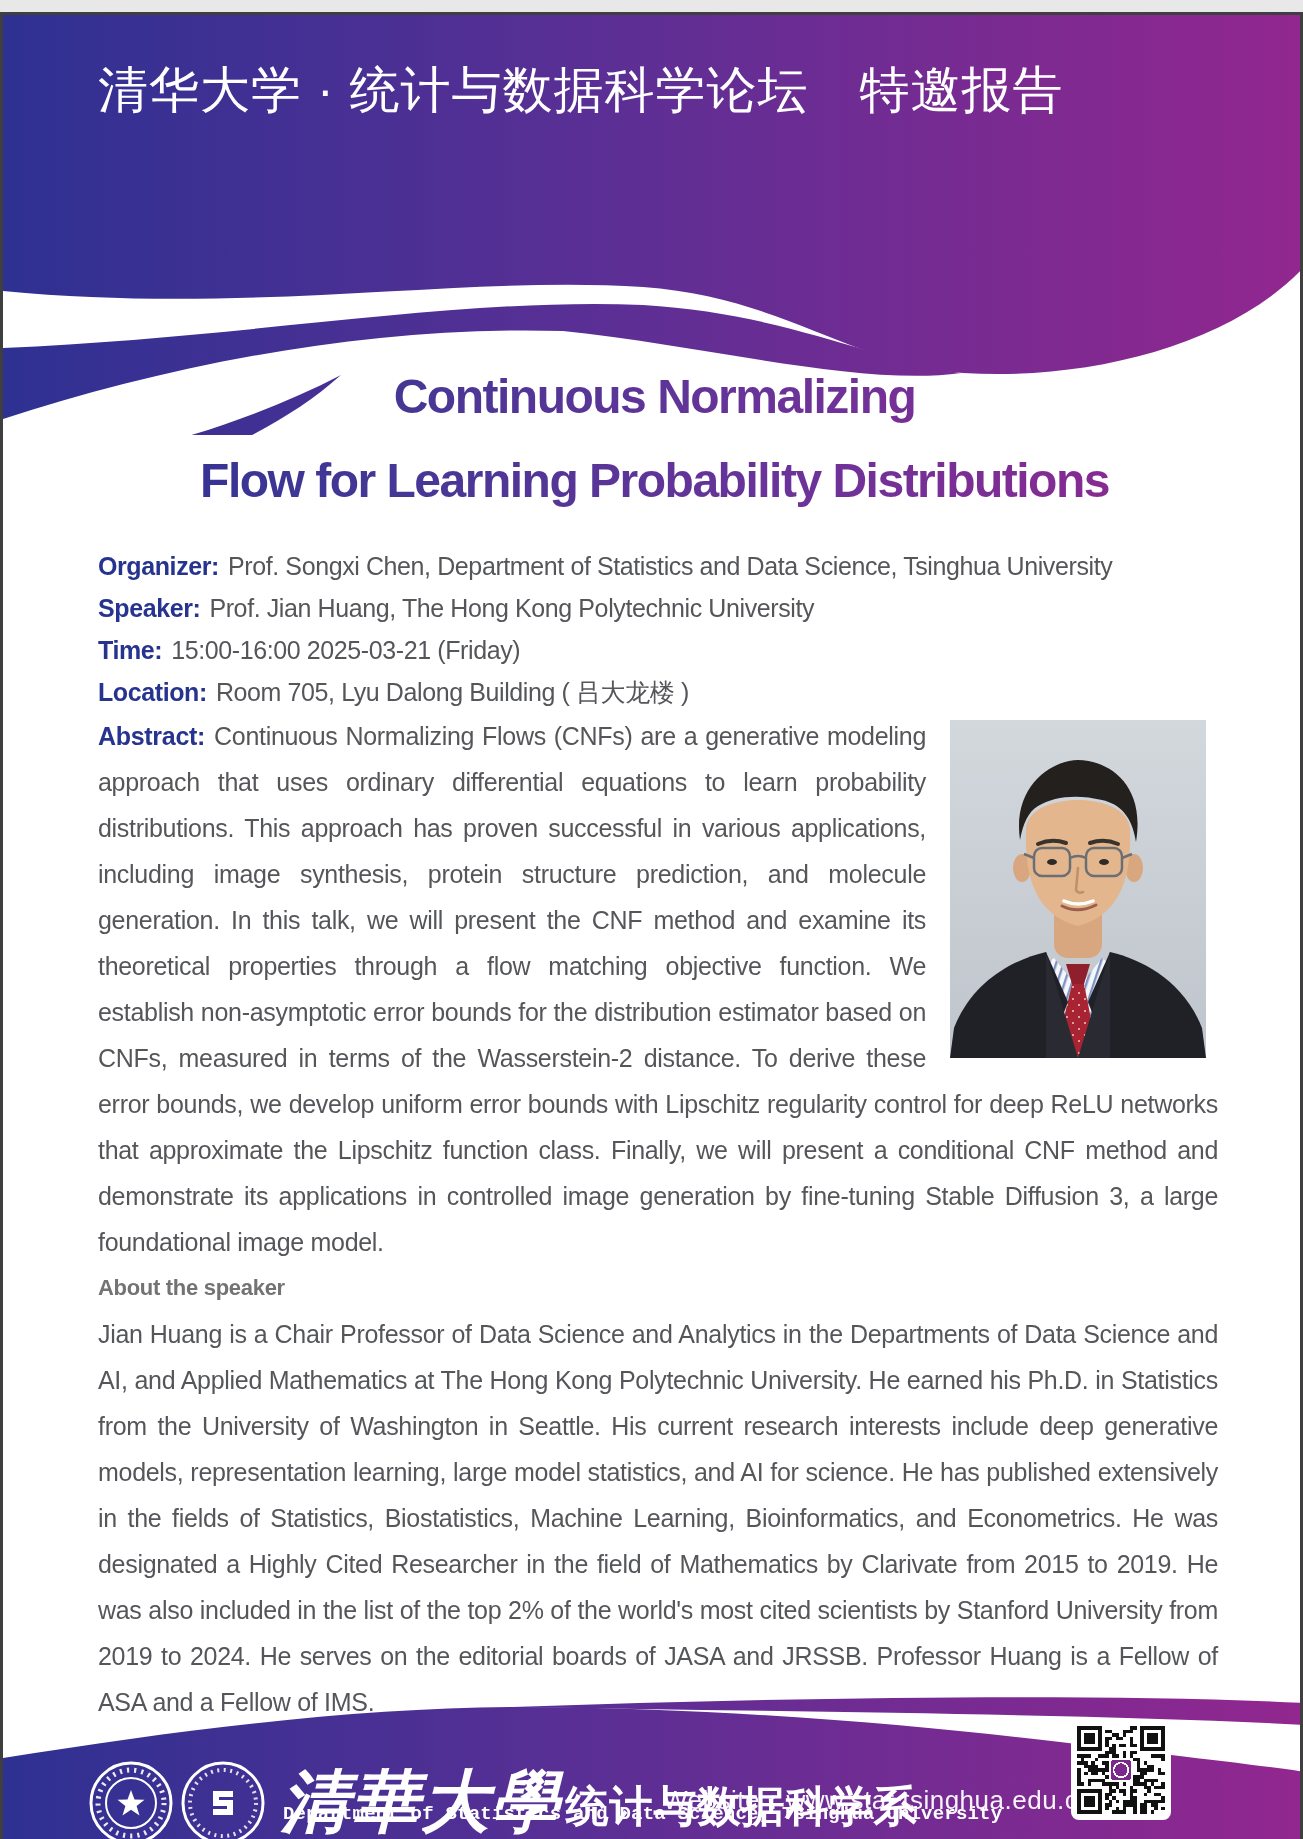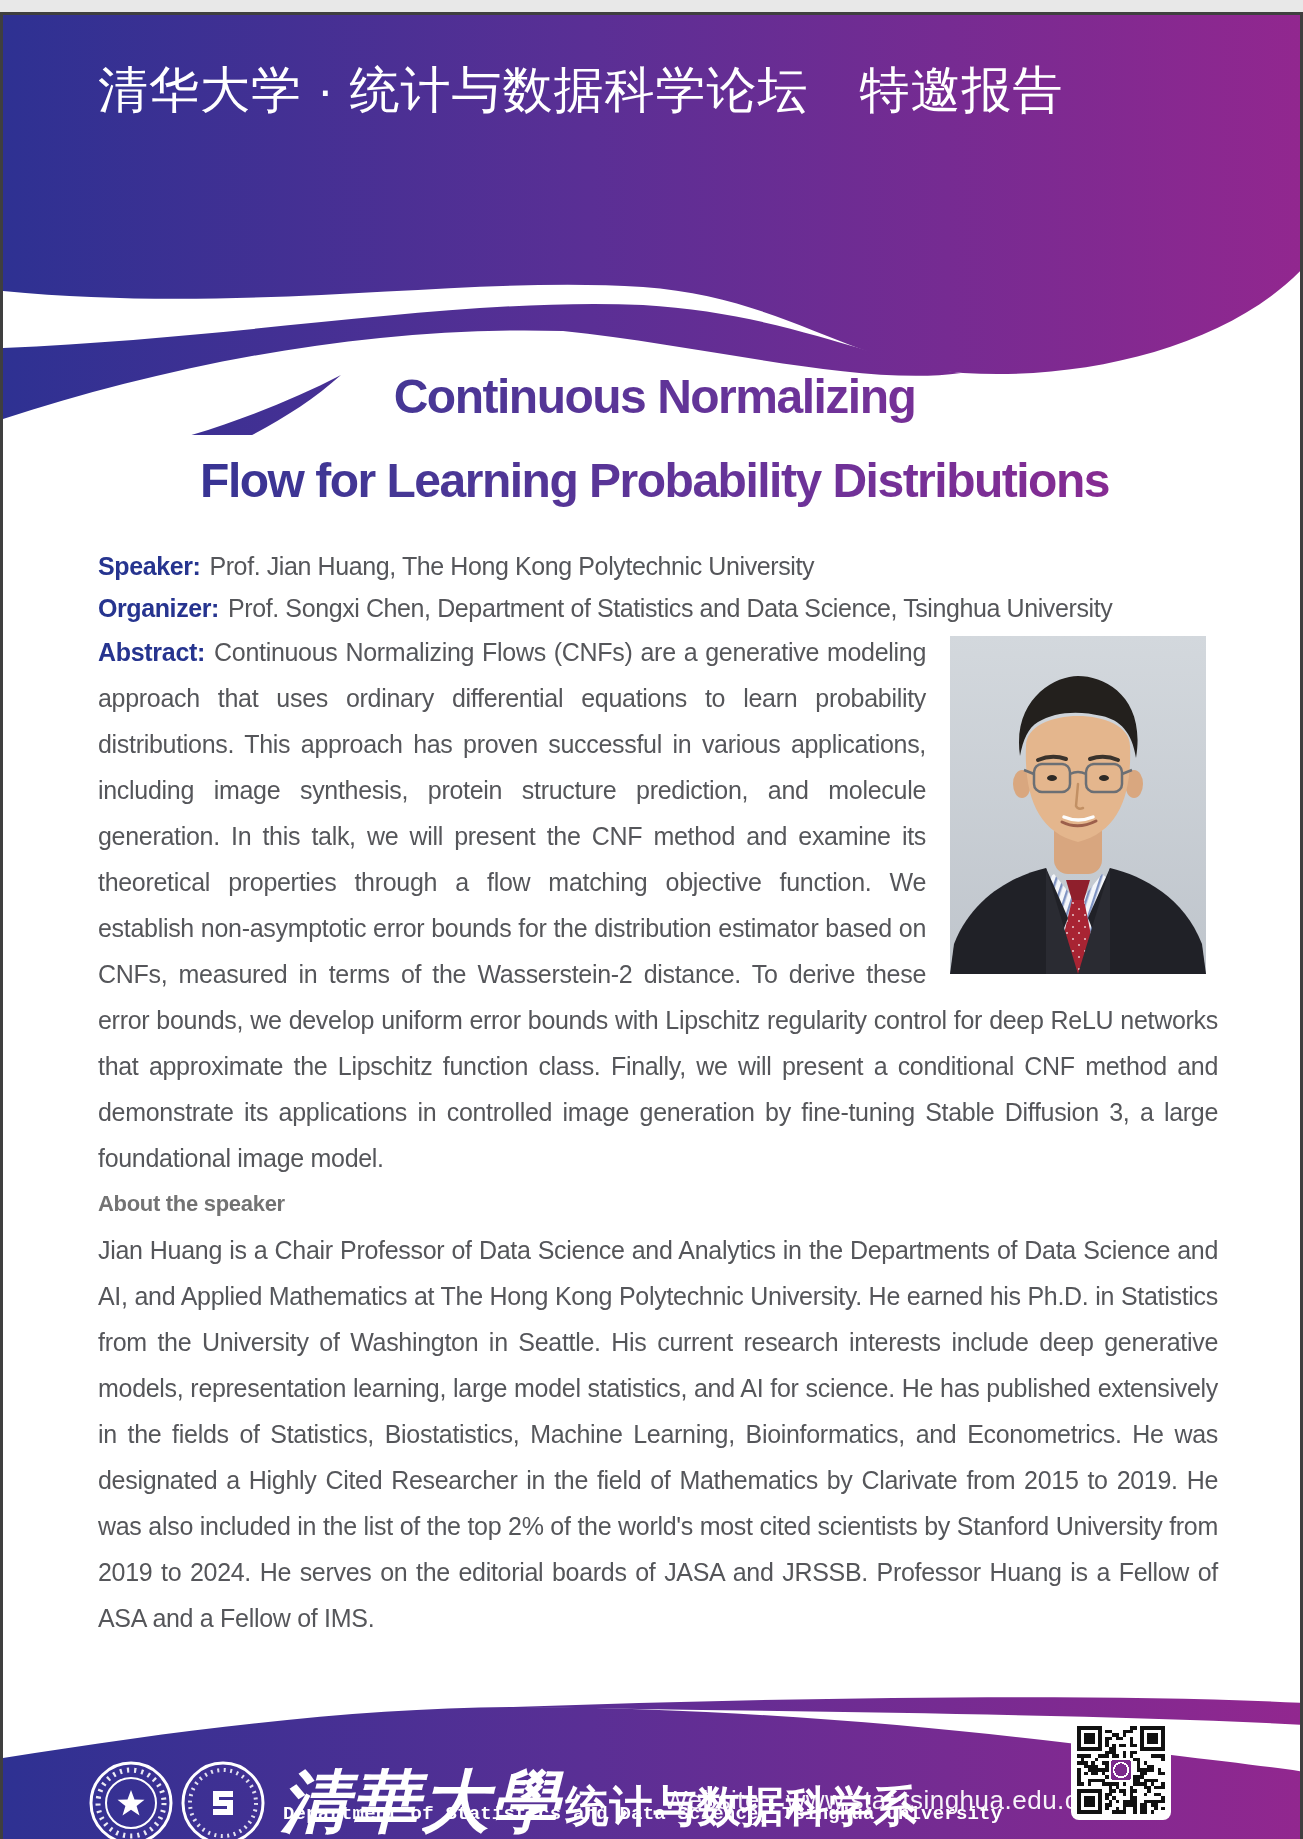--- a/index.html
+++ b/index.html
@@ -73,24 +73,30 @@
 
   <div class="talk-title">
     <div>Continuous Normalizing</div>
     <div>Flow for Learning Probability Distributions</div>
   </div>
 
   <div class="content">
 
     <div class="info">
       <div class="info-row">
+        <span class="lab">Organizer:</span><span class="val">Prof. Songxi Chen, Department of Statistics and Data Science, Tsinghua University</span>
+      </div>
+      <div class="info-row">
         <span class="lab">Speaker:</span><span class="val">Prof. Jian Huang,  The Hong Kong Polytechnic University</span>
       </div>
       <div class="info-row">
-        <span class="lab">Organizer:</span><span class="val">Prof. Songxi Chen, Department of Statistics and Data Science, Tsinghua University</span>
+        <span class="lab">Time:</span><span class="val">15:00-16:00  2025-03-21 (Friday)</span>
+      </div>
+      <div class="info-row">
+        <span class="lab">Location:</span><span class="val">Room 705, Lyu Dalong Building ( 吕大龙楼 )</span>
       </div>
     </div>
 
     <p class="para">
       <span class="photo-wrap">
 
         <svg viewBox="0 0 256 338">
           <defs>
             <linearGradient id="pbg" x1="0" y1="0" x2="0" y2="1">
               <stop offset="0" stop-color="#d3d8dd"></stop>

